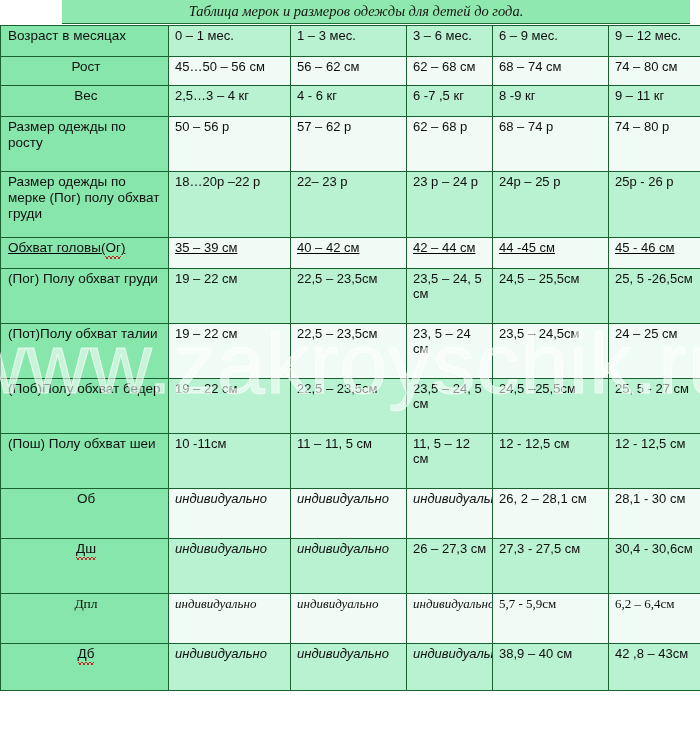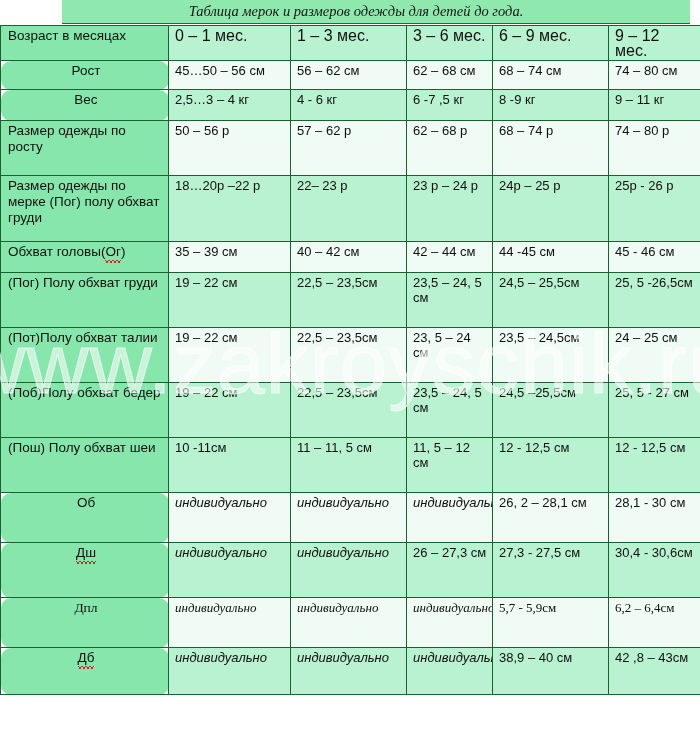--- a/index.html
+++ b/index.html
@@ -101,30 +101,30 @@
   }
 
   
   table.meas td.lbl {
     background: #87e6ab;
     font-size: 13.5px;
     line-height: 16px;
     padding-left: 7px;
     padding-right: 4px;
   }
-  table.meas td.lbl.ctr { text-align: center; border-radius: 10px; }
+  table.meas td.lbl.ctr { text-align: center; }
 
   
   tr.shade td.val { background: #b9f2d0; }
   tr.light td.val { background: #effbf4; }
 
   
   tr.hdr td.lbl { background: #87e6ab; }
   tr.hdr td.val { background: #b9f2d0; }
-  tr.hdr td { font-size: 16px; }
+  tr.hdr td { font-size: 13px; }
 
   
   .ind { font-style: italic; }
 
   
   .sq {
     position: relative;
     display: inline-block;
   }
   .sq::after {
@@ -197,21 +197,21 @@
           <td class="val">74 – 80 р</td>
         </tr>
         <tr class="shade" style="height: 66px;">
           <td class="lbl"><span>Размер одежды по мерке (Пог) полу обхват груди</span></td>
           <td class="val">18…20р –22 р</td>
           <td class="val">22– 23 р</td>
           <td class="val">23 р – 24 р</td>
           <td class="val">24р – 25 р</td>
           <td class="val">25р - 26 р</td>
         </tr>
-        <tr class="light" style="height: 31px;">
+        <tr class="light" style="height: 31px; text-decoration: underline;">
           <td class="lbl"><span>Обхват головы(</span><span class="sq">Ог</span><span>)</span></td>
           <td class="val">35 – 39 см</td>
           <td class="val">40 – 42 см</td>
           <td class="val">42 – 44 см</td>
           <td class="val">44 -45 см</td>
           <td class="val">45 - 46 см</td>
         </tr>
         <tr class="shade" style="height: 55px;">
           <td class="lbl"><span>(Пог) Полу обхват груди</span></td>
           <td class="val">19 – 22 см</td>

